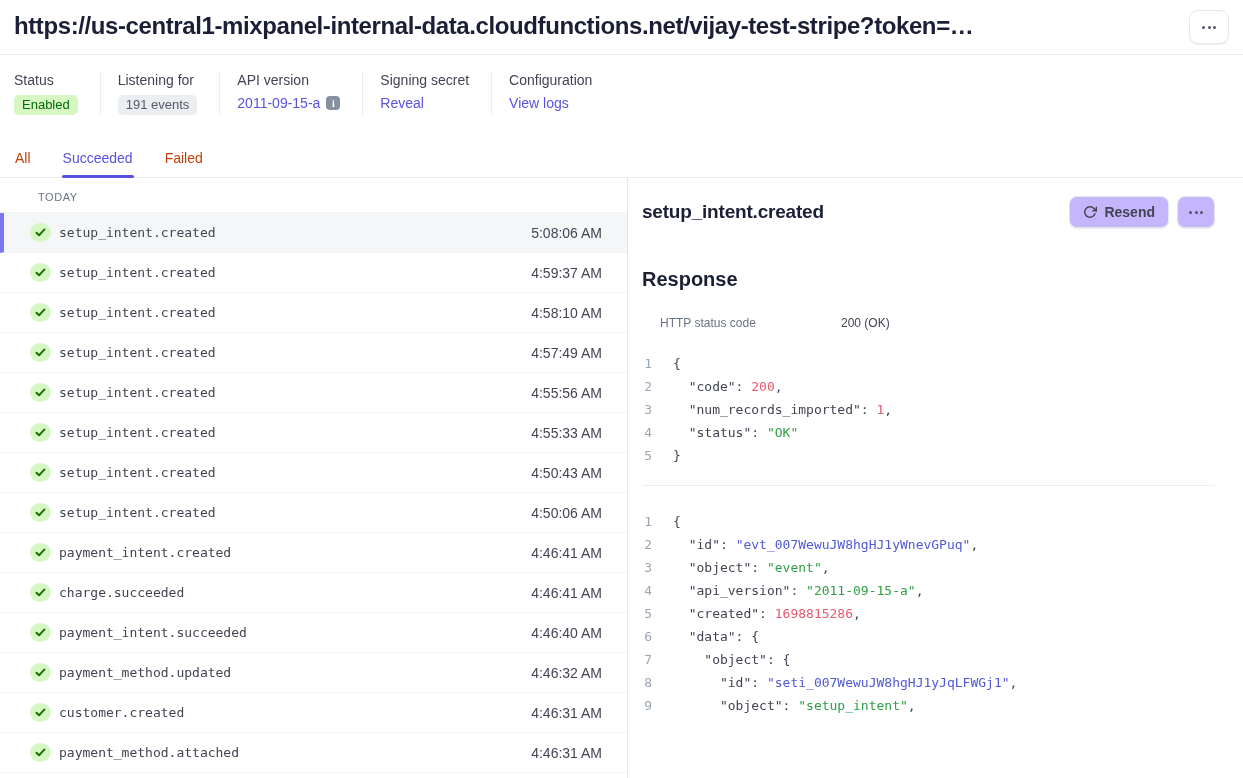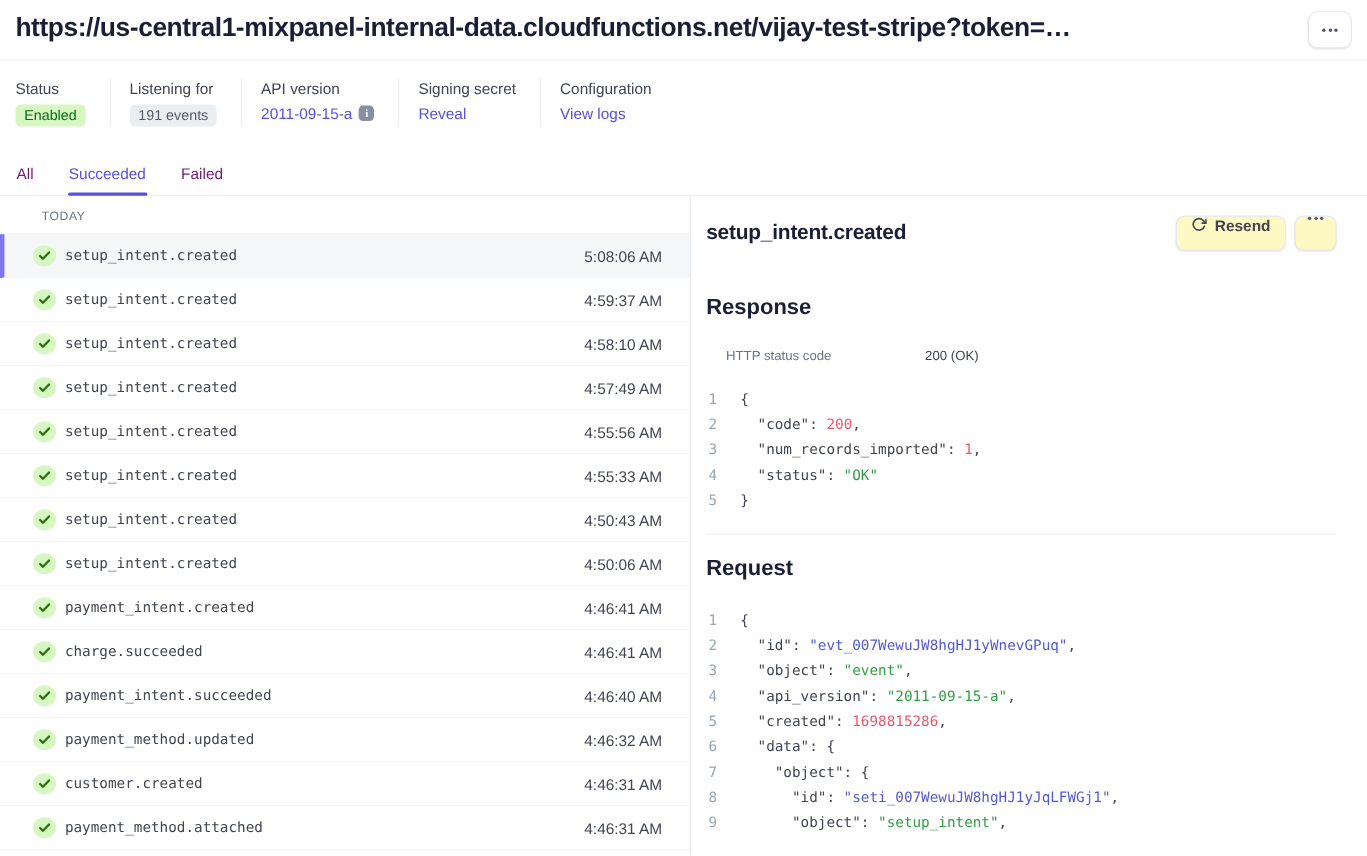--- a/index.html
+++ b/index.html
@@ -29,21 +29,21 @@
   .badge.green { background: var(--success-badge-bg); color: var(--success-badge-text); }
   .badge.gray { background: var(--neutral-badge-bg); color: var(--neutral-badge-text); }
   .link { color: var(--accent); font-weight: 500; cursor: pointer; text-decoration: none; }
   .info-box { display: inline-flex; align-items: center; justify-content: center;
     width: 14px; height: 14px; border-radius: 4px; background: #87909f; color: #fff;
     font-size: 10px; font-weight: 700; font-family: "Liberation Serif", serif; }
 
   
   .tabs { display: flex; gap: 30px; margin-top: 33px; padding: 0 14px;
     border-bottom: 1px solid var(--border); }
-  .tab { font-size: 14px; color: #701a75; padding: 2px 1px 11px; cursor: pointer; position: relative; }
+  .tab { font-size: 14px; color: #c2410c; padding: 2px 1px 11px; cursor: pointer; position: relative; }
   .tab.active { color: var(--accent); font-weight: 500; }
   .tab.active::after { content: ""; position: absolute; left: 0; right: 0; bottom: -1px;
     height: 3px; border-radius: 2px; background: var(--accent); }
 
   
   .content { display: flex; height: calc(778px - 176px); }
   .list-panel { width: 628px; flex: none; border-right: 1px solid var(--border-strong); overflow: hidden; }
   .section-label { padding: 13px 0 9px 38px; font-size: 11px; font-weight: 500;
     letter-spacing: .05em; color: var(--text-muted); border-bottom: 1px solid #f0f2f5; }
   .event-row { display: flex; align-items: center; height: 40px; padding: 0 25px 0 30px;
@@ -54,22 +54,22 @@
     width: 21px; height: 19px; border-radius: 50%; background: var(--success-badge-bg); margin-right: 8px; }
   .check svg { stroke: var(--check-green); }
   .ev-name { font-family: "DejaVu Sans Mono", monospace; font-size: 13px; color: #414552; }
   .ev-time { margin-left: auto; font-size: 14px; color: #414552; }
 
   
   .detail-panel { flex: 1; padding: 18px 28px 0 14px; overflow: hidden; }
   .detail-head { display: flex; align-items: center; margin-bottom: 40px; }
   .detail-head h2 { font-size: 19px; font-weight: 700; color: var(--text-primary); letter-spacing: -0.2px; }
   .actions { margin-left: auto; display: flex; gap: 8px; }
-  .btn { display: inline-flex; gap: 7px; height: 32px; padding: 0 13px;
-    background: #fef9c3; border: 1px solid #e3e8ee; border-radius: 8px;
+  .btn { display: inline-flex; align-items: center; gap: 7px; height: 32px; padding: 0 13px;
+    background: #c4b5fd; border: 1px solid #e3e8ee; border-radius: 8px;
     box-shadow: 0 1px 1px rgba(0,0,0,.08); font-size: 14px; font-weight: 600;
     color: #414552; cursor: pointer; font-family: inherit; }
   .btn.sm { padding: 0 11px; }
   .section-h { font-size: 20px; font-weight: 700; color: var(--text-primary); }
   .kv { display: flex; margin: 25px 0 22px 18px; font-size: 12px; }
   .kv-label { width: 181px; color: var(--text-muted); }
   .kv-value { color: #414552; }
   .code { font-family: "DejaVu Sans Mono", monospace; font-size: 13px; }
   .code-line { display: flex; line-height: 23px; white-space: pre; }
   .ln { width: 10px; text-align: right; color: var(--line-number); flex: none; margin-right: 21px; }
@@ -298,21 +298,20 @@
     <div class="code resp-code" id="response-code">
         <div class="code-line"><span class="ln">1</span><span class="lc"><span>{</span></span></div>
         <div class="code-line"><span class="ln">2</span><span class="lc"><span>  "code": </span><span class="tok-num">200</span><span>,</span></span></div>
         <div class="code-line"><span class="ln">3</span><span class="lc"><span>  "num_records_imported": </span><span class="tok-num">1</span><span>,</span></span></div>
         <div class="code-line"><span class="ln">4</span><span class="lc"><span>  "status": </span><span class="tok-str">"OK"</span></span></div>
         <div class="code-line"><span class="ln">5</span><span class="lc"><span>}</span></span></div>
       </div>
 
     <hr class="divider">
 
-    <div class="section-h req-h">Request</div>
     <div class="code req-code" id="request-code">
         <div class="code-line"><span class="ln">1</span><span class="lc"><span>{</span></span></div>
         <div class="code-line"><span class="ln">2</span><span class="lc"><span>  "id": </span><span class="tok-link">"evt_007WewuJW8hgHJ1yWnevGPuq"</span><span>,</span></span></div>
         <div class="code-line"><span class="ln">3</span><span class="lc"><span>  "object": </span><span class="tok-str">"event"</span><span>,</span></span></div>
         <div class="code-line"><span class="ln">4</span><span class="lc"><span>  "api_version": </span><span class="tok-str">"2011-09-15-a"</span><span>,</span></span></div>
         <div class="code-line"><span class="ln">5</span><span class="lc"><span>  "created": </span><span class="tok-num">1698815286</span><span>,</span></span></div>
         <div class="code-line"><span class="ln">6</span><span class="lc"><span>  "data": {</span></span></div>
         <div class="code-line"><span class="ln">7</span><span class="lc"><span>    "object": {</span></span></div>
         <div class="code-line"><span class="ln">8</span><span class="lc"><span>      "id": </span><span class="tok-link">"seti_007WewuJW8hgHJ1yJqLFWGj1"</span><span>,</span></span></div>
         <div class="code-line"><span class="ln">9</span><span class="lc"><span>      "object": </span><span class="tok-str">"setup_intent"</span><span>,</span></span></div>

